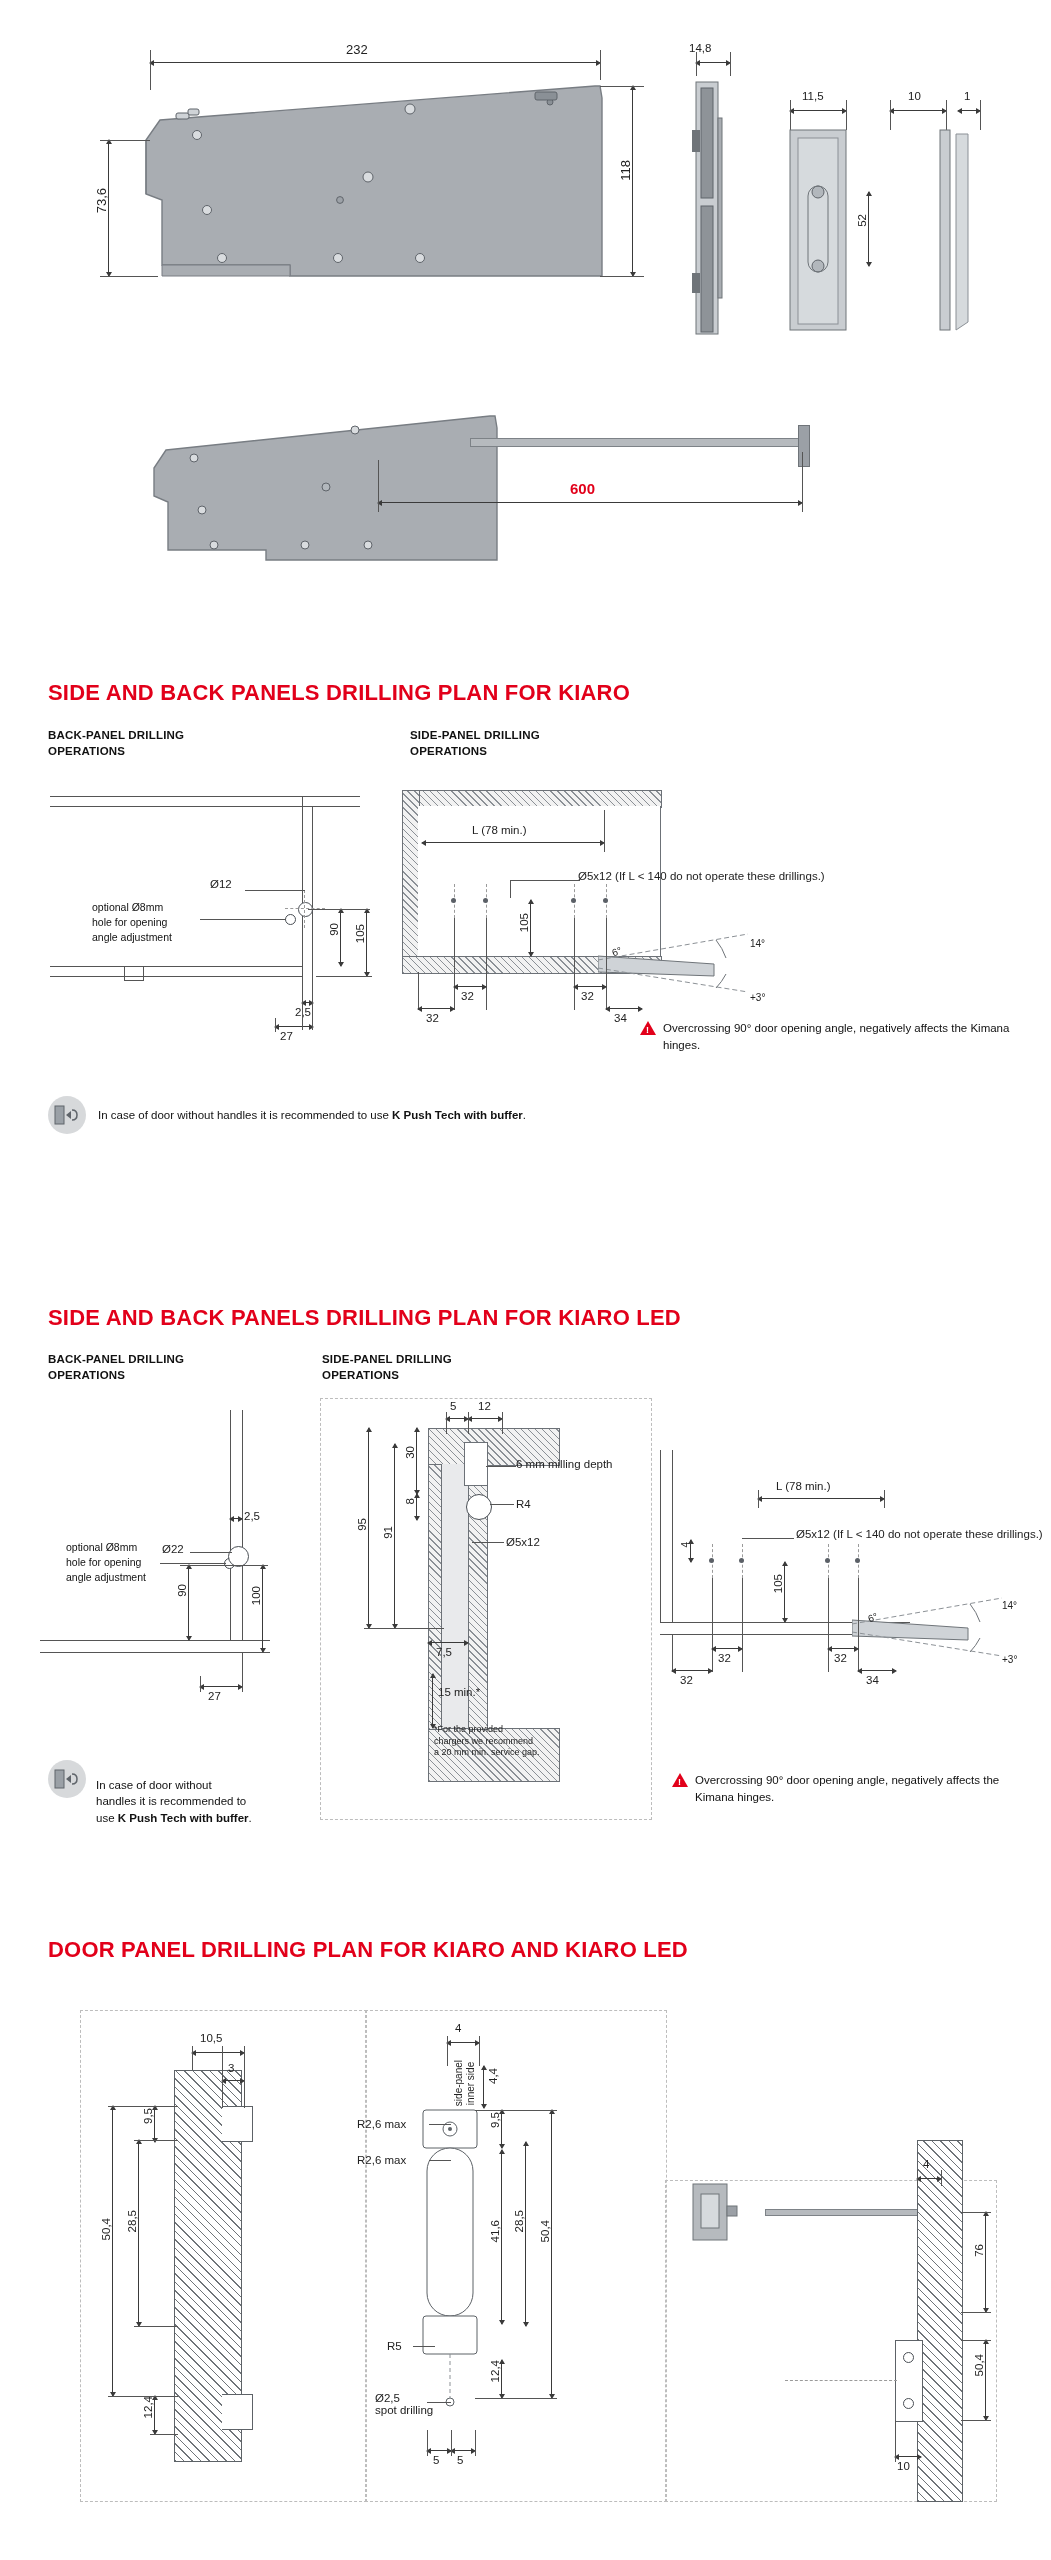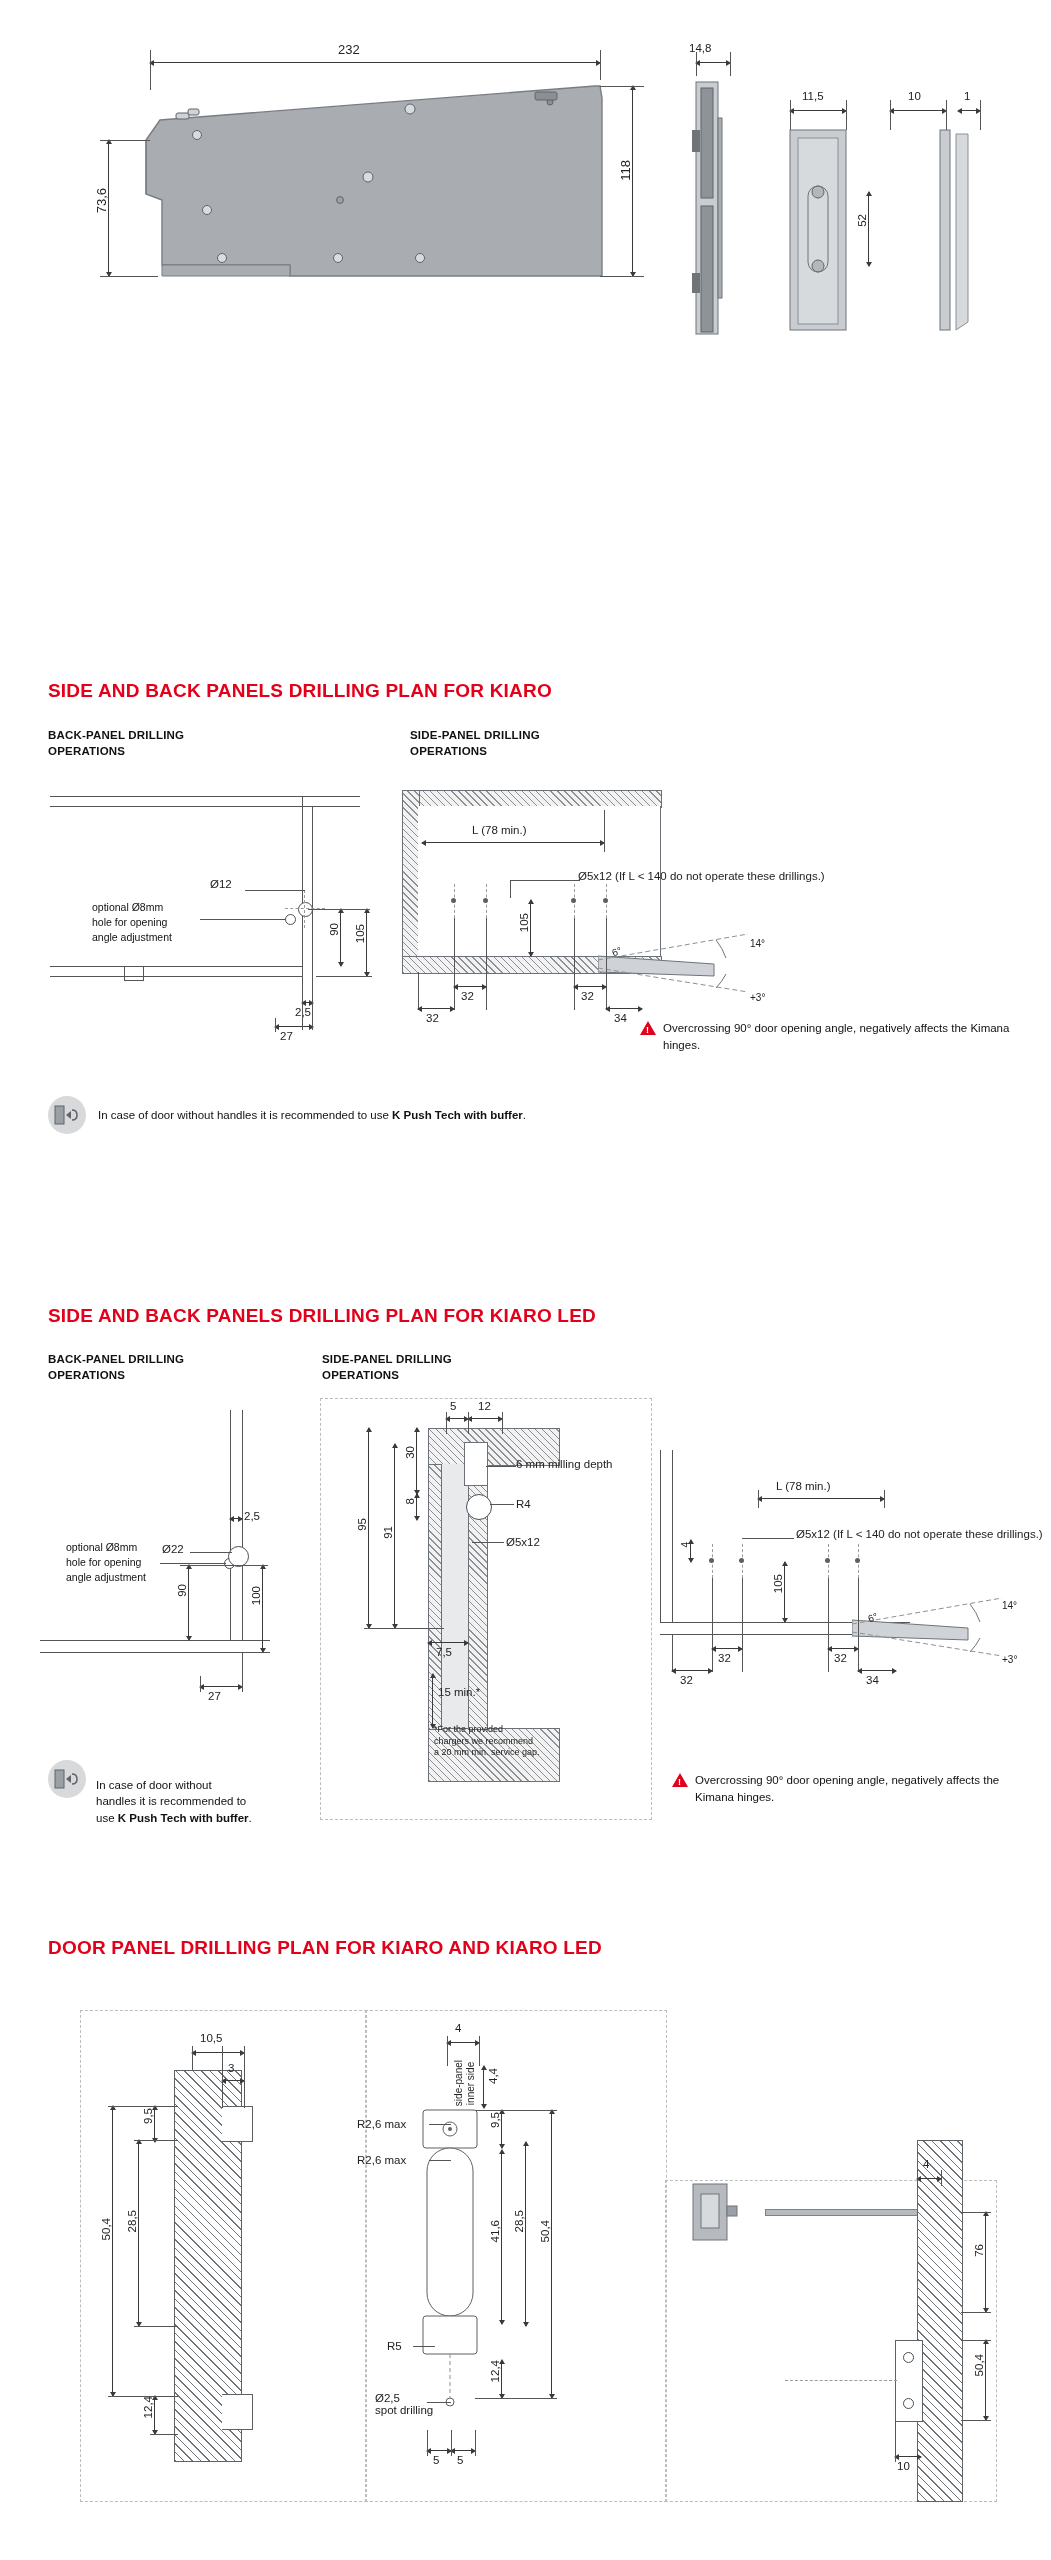--- a/index.html
+++ b/index.html
@@ -29,21 +29,21 @@
     background-image:repeating-linear-gradient(45deg,#6f7479 0 1px,transparent 1px 6px);
     background-color:#ffffff;
     border:1px solid #5d6267;
   }
   .hatch2{
     background-image:repeating-linear-gradient(45deg,#8b9096 0 1px,transparent 1px 5px);
     background-color:#f2f2f2;
     border:1px solid #6c7177;
   }
   .sect-title{
-    font-size:19px;font-weight:bold;color:#e2001a;letter-spacing:.2px;
+    font-size:22px;font-weight:bold;color:#e2001a;letter-spacing:.2px;
   }
   .sub-title{font-size:11.5px;font-weight:bold;color:#111;line-height:1.35;letter-spacing:.2px;}
   .note{font-size:11.5px;color:#111;line-height:1.45;}
   .note b{font-weight:bold;}
   .tiny{font-size:9px;color:#222;line-height:1.3;}
   .red-dim{color:#e2001a;font-weight:bold;font-size:15px;}
 
   .arrow-l:before,.arrow-r:after{content:"";position:absolute;top:-3px;border-style:solid;}
   .arrow-l:before{left:-1px;border-width:3px 5px 3px 0;border-color:transparent #3a3a3a transparent transparent;}
   .arrow-r:after{right:-1px;border-width:3px 0 3px 5px;border-color:transparent transparent transparent #3a3a3a;}
@@ -64,21 +64,21 @@
 </head>
 <body>
 
 <div class="page">
 
   <div class="abs" style="left:0;top:0;width:1051px;height:390px;">
 
     <div class="line-h arrow-l arrow-r" style="left:150px;top:62px;width:450px;"></div>
     <div class="thin-v" style="left:150px;top:50px;height:40px;"></div>
     <div class="thin-v" style="left:600px;top:50px;height:30px;"></div>
-    <div class="abs dim" style="left:338px;top:42px;">232</div>
+    <div class="abs dim" style="left:346px;top:42px;">232</div>
 
     <svg class="abs" style="left:140px;top:80px;" width="470" height="250" viewBox="0 0 470 250">
       <polygon points="20,40 455,6 460,6 462,18 462,196 150,196 150,185 22,185 22,120 6,114 6,60" fill="#a9adb2" stroke="#787d83" stroke-width="1.4"></polygon>
       <polygon points="22,185 150,185 150,196 22,196" fill="#a9adb2" stroke="#787d83" stroke-width="1"></polygon>
       <circle cx="57" cy="55" r="4.5" fill="#d9dcdf" stroke="#5f646a"></circle>
       <circle cx="67" cy="130" r="4.5" fill="#d9dcdf" stroke="#5f646a"></circle>
       <circle cx="82" cy="178" r="4.5" fill="#d9dcdf" stroke="#5f646a"></circle>
       <circle cx="198" cy="178" r="4.5" fill="#d9dcdf" stroke="#5f646a"></circle>
       <circle cx="280" cy="178" r="4.5" fill="#d9dcdf" stroke="#5f646a"></circle>
       <circle cx="200" cy="120" r="3.4" fill="#9da2a8" stroke="#5f646a"></circle>
@@ -136,20 +136,40 @@
     </svg>
     <div class="line-v arrow-u arrow-d" style="left:868px;top:192px;height:74px;"></div>
     <div class="abs dim sm vert" style="left:856px;top:214px;">52</div>
 
     <svg class="abs" style="left:930px;top:126px;" width="60" height="210" viewBox="0 0 60 210">
       <rect x="10" y="4" width="10" height="200" fill="#c9cdd1" stroke="#6f7479"></rect>
       <path d="M26,8 L38,8 L38,196 L26,204 Z" fill="#d6dadd" stroke="#8b9096"></path>
     </svg>
   </div>
 
+  <div class="abs" style="left:0;top:400px;width:1051px;height:220px;">
+    <svg class="abs" style="left:150px;top:10px;" width="360" height="190" viewBox="0 0 360 190">
+      <polygon points="16,40 340,6 345,6 347,18 347,150 116,150 116,140 18,140 18,92 4,86 4,58" fill="#a9adb2" stroke="#787d83" stroke-width="1.4"></polygon>
+      <circle cx="44" cy="48" r="4" fill="#d9dcdf" stroke="#5f646a"></circle>
+      <circle cx="52" cy="100" r="4" fill="#d9dcdf" stroke="#5f646a"></circle>
+      <circle cx="64" cy="135" r="4" fill="#d9dcdf" stroke="#5f646a"></circle>
+      <circle cx="155" cy="135" r="4" fill="#d9dcdf" stroke="#5f646a"></circle>
+      <circle cx="218" cy="135" r="4" fill="#d9dcdf" stroke="#5f646a"></circle>
+      <circle cx="176" cy="77" r="4" fill="#b2b7bc" stroke="#5f646a"></circle>
+      <circle cx="205" cy="20" r="4" fill="#d9dcdf" stroke="#5f646a"></circle>
+    </svg>
+
+    <div class="abs" style="left:470px;top:38px;width:335px;height:7px;background:#b6babe;border:1px solid #7d8287;"></div>
+    <div class="abs" style="left:798px;top:25px;width:10px;height:40px;background:#9ba0a6;border:1px solid #6f7479;"></div>
+
+    <div class="line-h arrow-l arrow-r" style="left:378px;top:102px;width:424px;"></div>
+    <div class="thin-v" style="left:378px;top:60px;height:52px;"></div>
+    <div class="thin-v" style="left:802px;top:52px;height:60px;"></div>
+    <div class="abs red-dim" style="left:570px;top:80px;">600</div>
+  </div>
 
   <div class="abs sect-title" style="left:48px;top:680px;">SIDE AND BACK PANELS DRILLING PLAN FOR KIARO</div>
 
   <div class="abs sub-title" style="left:48px;top:728px;white-space:pre-line;"><span>BACK-PANEL DRILLING
 OPERATIONS</span></div>
   <div class="abs sub-title" style="left:410px;top:728px;white-space:pre-line;"><span>SIDE-PANEL DRILLING
 OPERATIONS</span></div>
 
   <div class="abs" style="left:40px;top:780px;width:350px;height:300px;">
     <div class="thin-h" style="left:10px;top:16px;width:310px;"></div>

